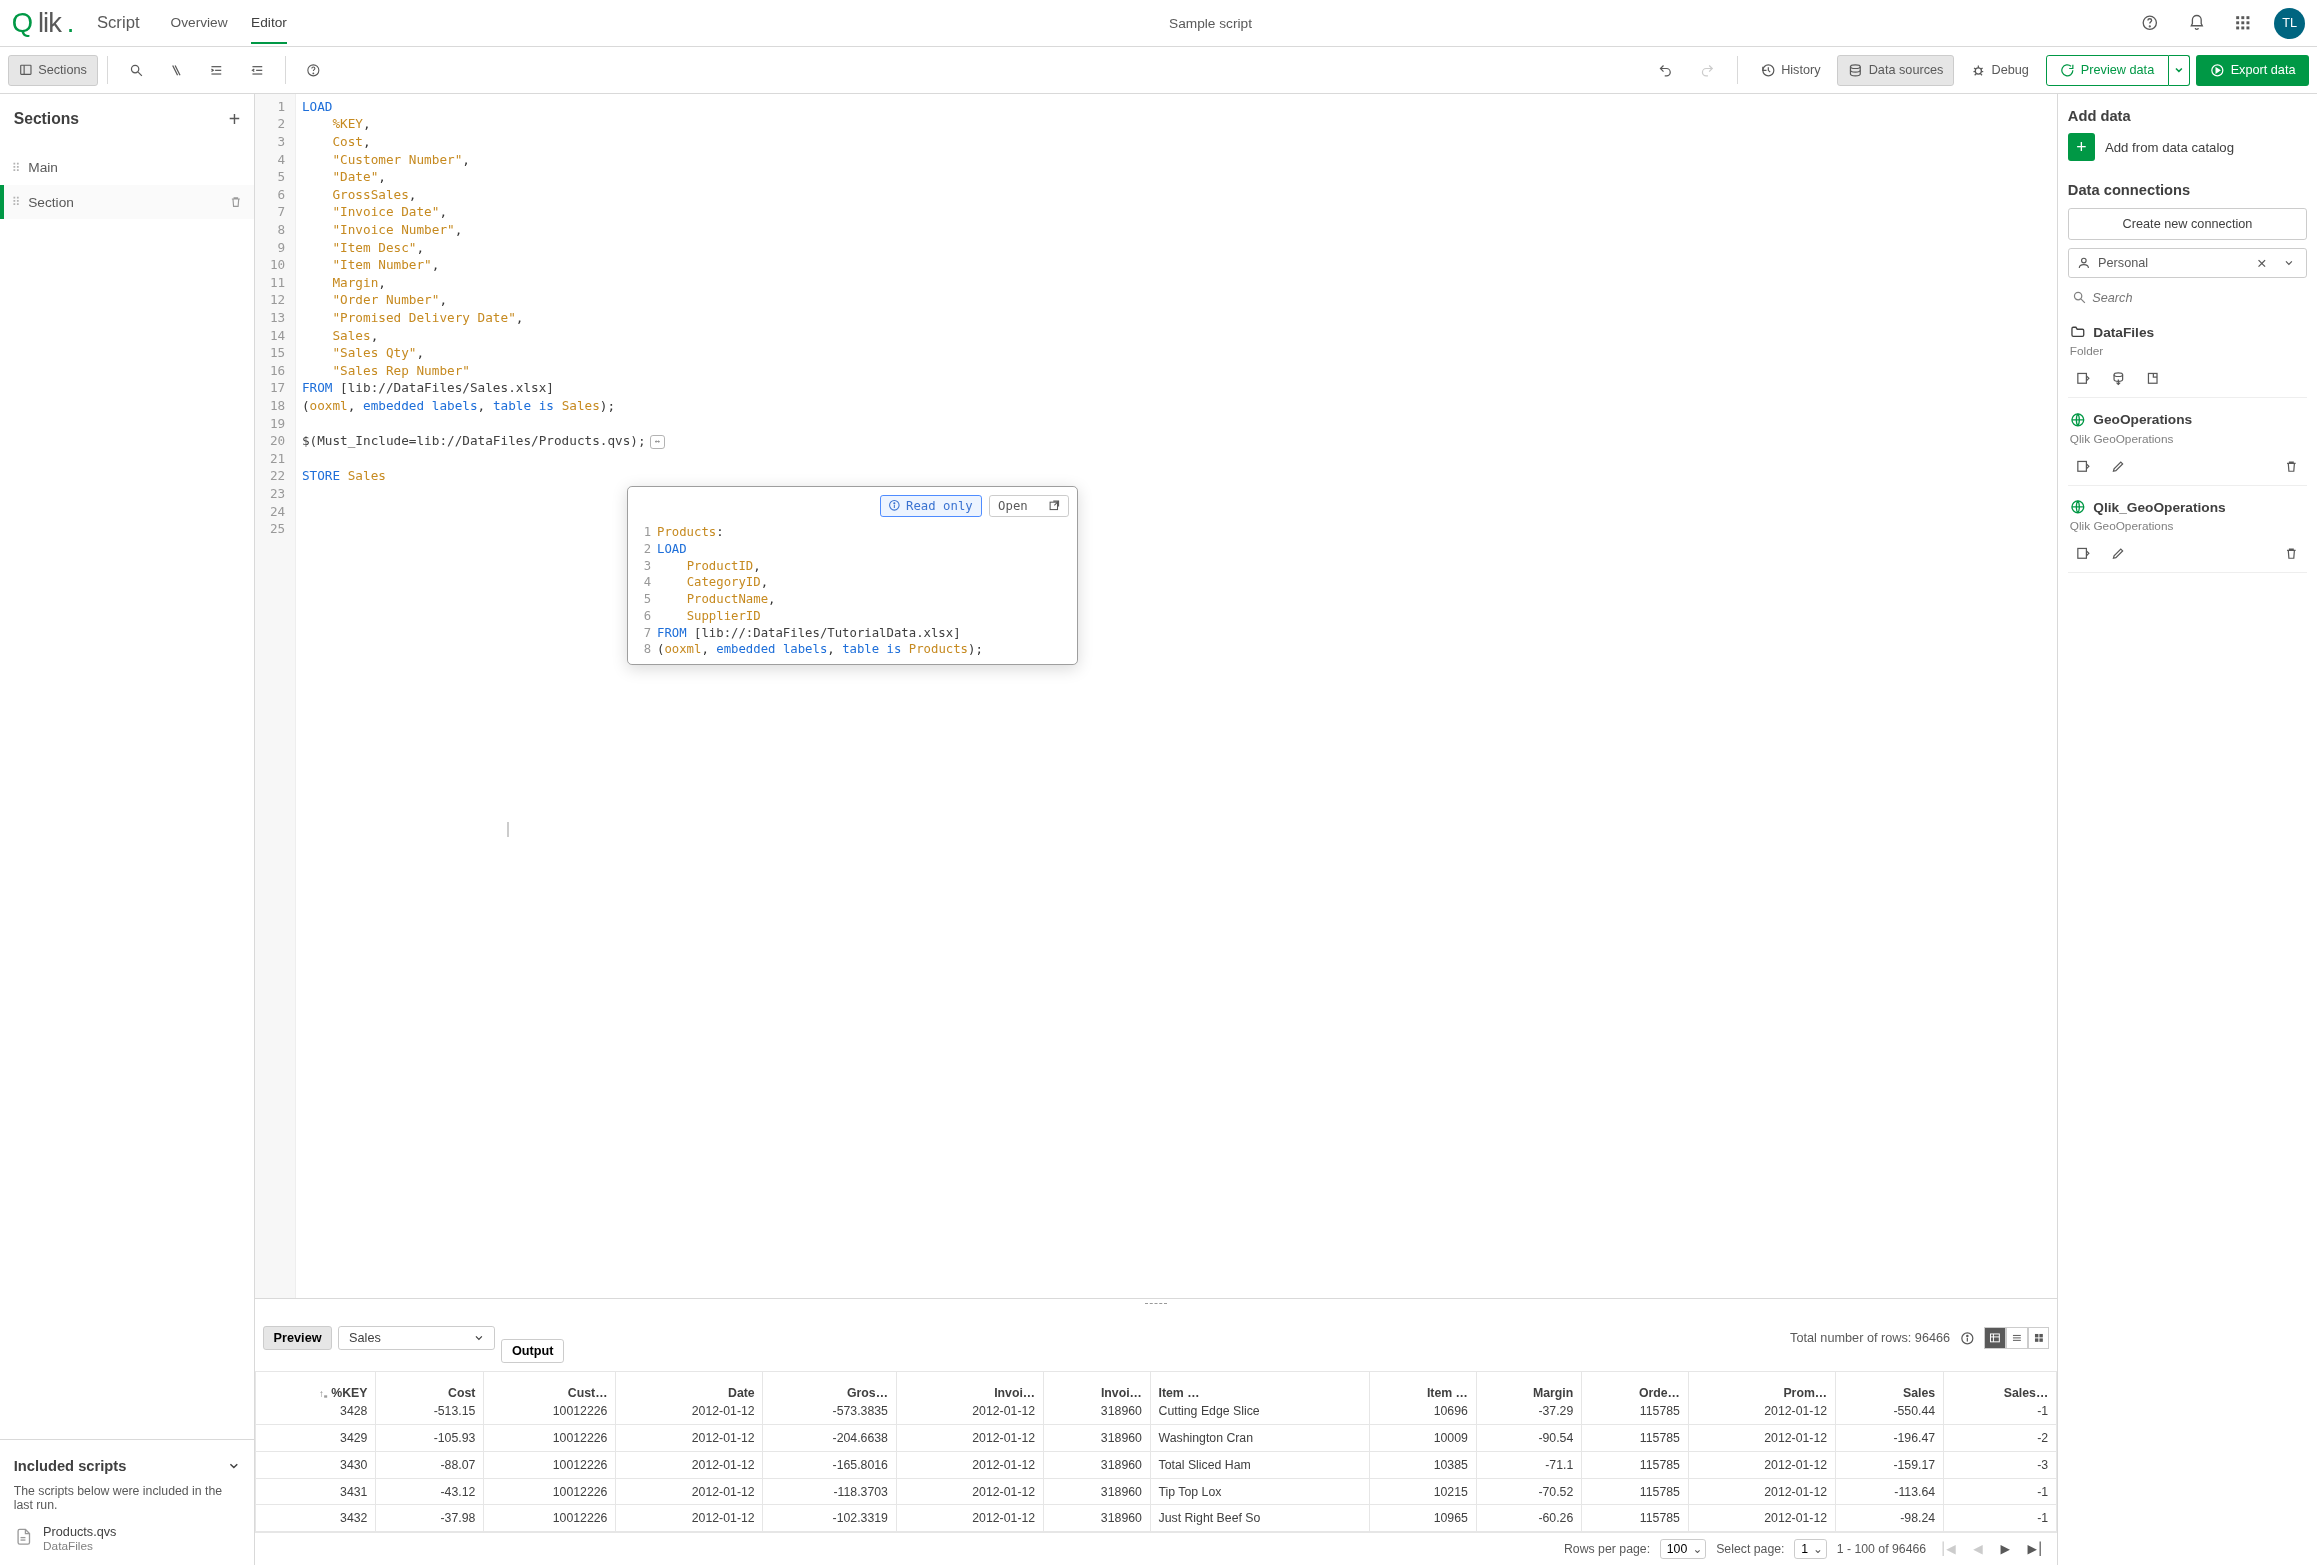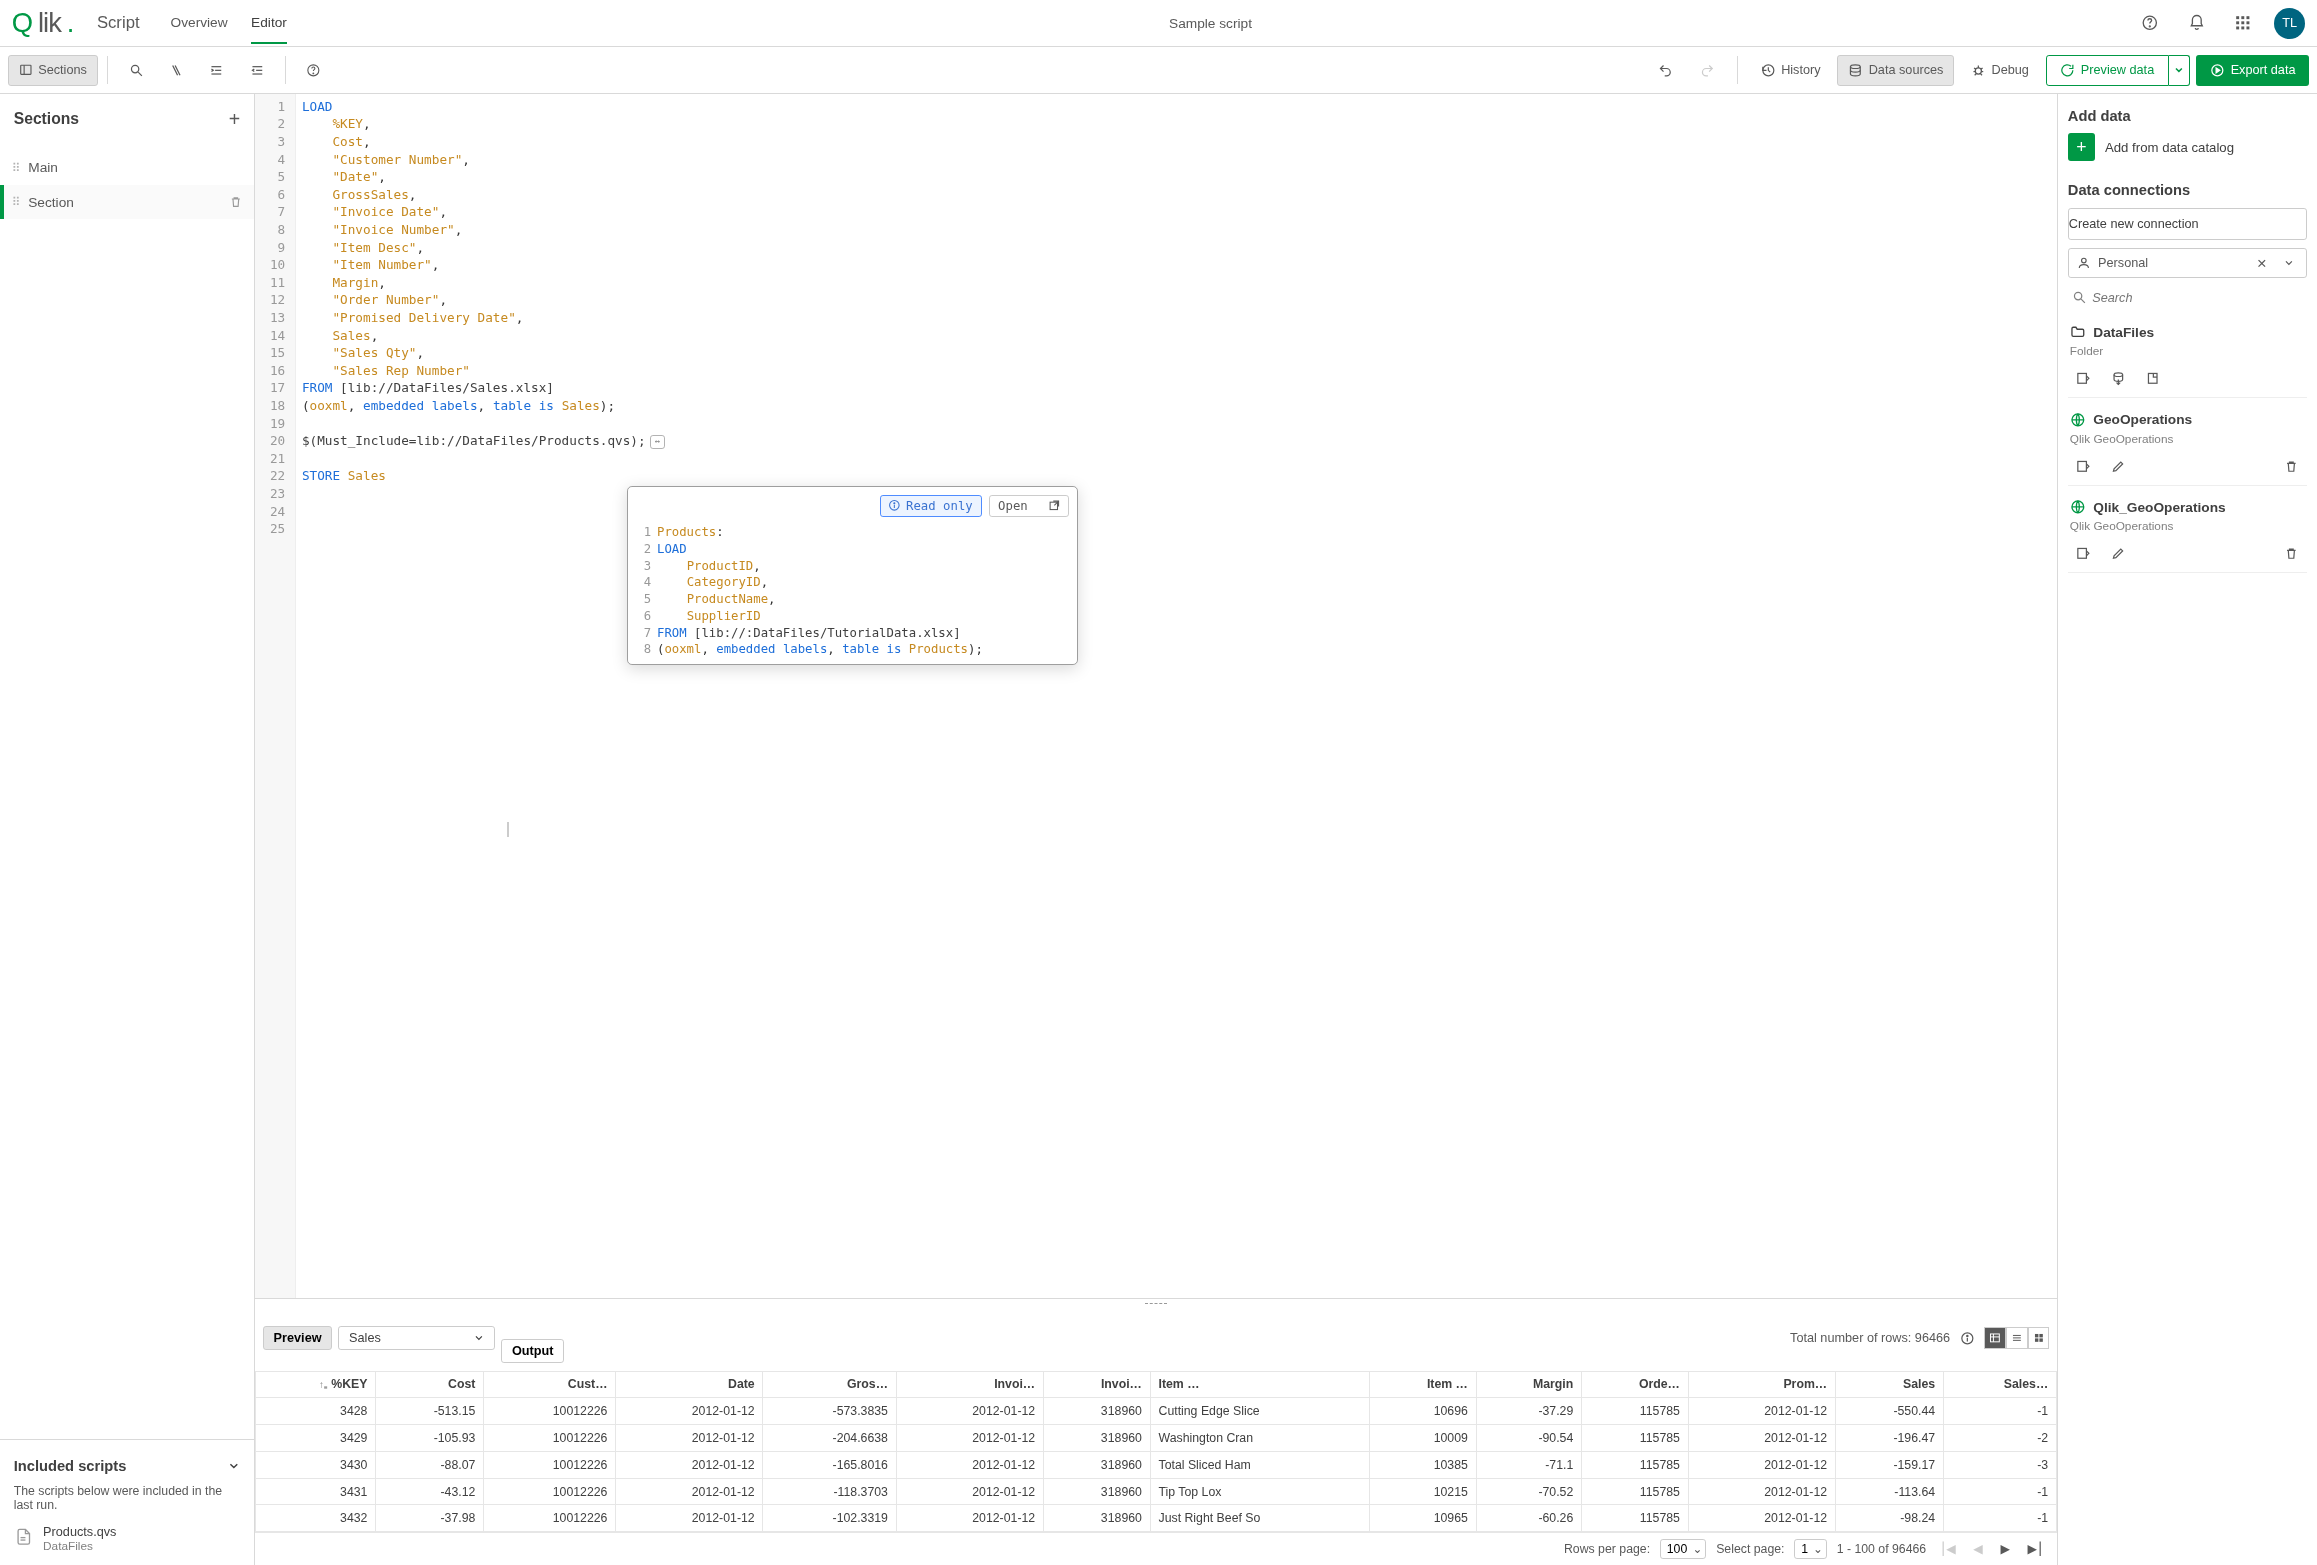--- a/index.html
+++ b/index.html
@@ -65,21 +65,21 @@
   .open-btn { display:flex; align-items:center; gap:20px; border:1px solid #ccc; border-radius:2.9px; padding:2.9px 7.8px; cursor:pointer; font-size:12.3px; color:#595959; }
   .pop-body { display:flex; font-family:'SFMono-Regular',Consolas,Menlo,monospace; font-size:12.3px; padding-bottom:5.9px; }
   .pop-gutter { width:29px; text-align:right; color:#999; padding:0 5.9px; }
   .pop-gutter div, .pop-code .ln { height:16.7px; line-height:16.7px; white-space:pre; }
   .pop-code { flex:1; }
   
   .right-panel { width:260px; border-left:1px solid #d9d9d9; padding:13.7px 9.8px; overflow:auto; }
   .right-panel h4 { font-size:14.7px; font-weight:600; margin-bottom:9.8px; color:#404040; }
   .add-catalog { display:flex; align-items:center; gap:9.8px; margin:5.9px 0 21.6px; cursor:pointer; font-size:13.2px; }
   .add-catalog .plus { width:27.4px; height:27.4px; background:#009845; border-radius:2.9px; color:#fff; display:flex; align-items:center; justify-content:center; font-size:17.6px; }
-  .create-conn { border:1px solid #ccc; border-radius:2.9px; padding:7.8px 0; text-align:left; font-size:12.7px; cursor:pointer; margin-bottom:7.8px; }
+  .create-conn { border:1px solid #ccc; border-radius:2.9px; padding:7.8px 0; text-align:center; font-size:12.7px; cursor:pointer; margin-bottom:7.8px; }
   .conn-sel { border:1px solid #ccc; border-radius:2.9px; padding:4.9px 7.8px; display:flex; align-items:center; gap:7.8px; font-size:12.7px; color:#595959; margin-bottom:5.9px; }
   .conn-sel .x { margin-left:auto; cursor:pointer; padding:2px 3.9px;}
   .conn-sel .chev { cursor:pointer; padding:2px 3.9px;}
   .search-row { display:flex; align-items:center; gap:5.9px; padding:5.9px 3.9px; color:#808080; }
   .search-row input { border:none; outline:none; font-size:12.7px; flex:1; font-style:italic; color:#808080; }
   .conn-group { margin-top:9.8px; }
   .conn-head { display:flex; align-items:center; gap:7.8px; font-size:13.7px; font-weight:600; padding:3.9px 2px; }
   .conn-sub { font-size:11.8px; color:#808080; padding:0 2px 7.8px 2px; }
   .conn-actions { display:flex; gap:3.9px; border-bottom:1px solid #eee; padding-bottom:5.9px; }
   .conn-actions .act { width:31px; height:25.5px; display:flex; align-items:center; justify-content:center; cursor:pointer; color:#595959; border-radius:2.9px; }
@@ -92,21 +92,21 @@
   .pv-btn { border:1px solid #ccc; background:#e6e6e6; padding:3.9px 9.8px; border-radius:2.9px; font-size:12.7px; cursor:pointer;font-weight:bold; }
   .pv-btn.plain { background:#fff;margin-top:26px; }
   .pv-select { border:1px solid #ccc; padding:3.9px 9.8px; border-radius:2.9px; font-size:12.7px; min-width:157px; display:flex; align-items:center; justify-content:space-between; cursor:pointer; }
   .pv-toolbar .right { margin-left:auto; display:flex; align-items:center; gap:9.8px; font-size:12.7px; color:#595959; }
   .view-toggle { display:flex; }
   .view-toggle span { width:21.6px; height:21.6px; border:1px solid #ccc; display:flex; align-items:center; justify-content:center; cursor:pointer; font-size:11.8px; }
   .view-toggle span.active { background:#595959; color:#fff; }
   .table-scroll { overflow-x:auto; }
   table.data { width:100%; min-width:1274px; border-collapse:collapse; font-size:12.3px; }
   table.data th, table.data td { border:1px solid #e6e6e6; padding:5.9px 7.8px; text-align:right; white-space:nowrap; overflow:hidden; text-overflow:ellipsis; }
-  table.data th { background:#fff; font-weight:600; position:sticky; top:0;margin-top:36px; }
+  table.data th { background:#fff; font-weight:600; position:sticky; top:9px;margin-top:36px; }
   table.data td.l { text-align:left; }
   table.data th .sort { font-size:9.8px; color:#808080; margin-right:3.9px; }
   .pager { display:flex; align-items:center; justify-content:flex-end; gap:9.8px; padding:5.9px 9.8px; border-top:1px solid #e6e6e6; font-size:12.3px; color:#595959; }
   .pager select { border:1px solid #ccc; border-radius:2.9px; padding:2px 17.6px 2px 5.9px; font-size:12.3px; appearance:none; background:#fff; }
   .pager .sel-wrap { position:relative; display:inline-flex; align-items:center; }
   .pager .sel-wrap::after { content:'⌄'; position:absolute; right:3.9px; font-size:11.8px; pointer-events:none; color:#595959; }
   .pager .nav { cursor:pointer; padding:2px 3.9px; }
   .pager .nav.disabled { color:#ccc; cursor:default; }
   svg { display:block; }
   .resize-handle { position:absolute; width:5.9px; top:0; bottom:0; display:flex; align-items:center; justify-content:center; cursor:col-resize; }

